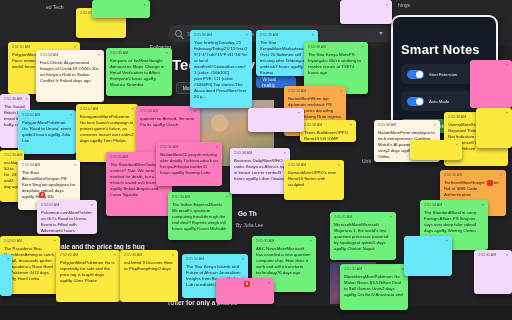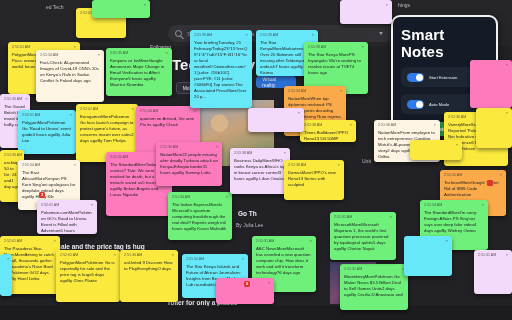--- a/index.html
+++ b/index.html
@@ -73,21 +73,21 @@
     position: absolute; width: 6px; height: 6px; border-radius: 1.5px; background: #e0352b;
     color: #fff; font-size: 4px; line-height: 6px; text-align: center; font-weight: bold;
   }
 
   
   .panel {
     position: absolute; left: 391px; top: 15px; width: 107px; height: 118px;
     background: #151b26; border-radius: 9px; border: 2px solid #f2f2f2;
     padding: 9px 8px; box-shadow: 0 3px 10px rgba(0,0,0,.55);
   }
-  .panel-title { font-size: 15px; font-weight: bold; color: #ffffff; letter-spacing: .2px; }
+  .panel-title { font-size: 13px; font-weight: bold; color: #ffffff; letter-spacing: .2px; margin-top: 16px; }
   .toggle-row {
     margin-top: 7px; height: 20px; background: #1e2633; border-radius: 5px;
     display: flex; align-items: center; gap: 5px; padding: 0 6px;
   }
   .tgl {
     width: 17px; height: 9px; border-radius: 5px; background: #2f7bed; position: relative; flex: 0 0 auto;
   }
   .tgl::after {
     content: ""; position: absolute; right: 1px; top: 1px; width: 7px; height: 7px;
     border-radius: 50%; background: #fff;

